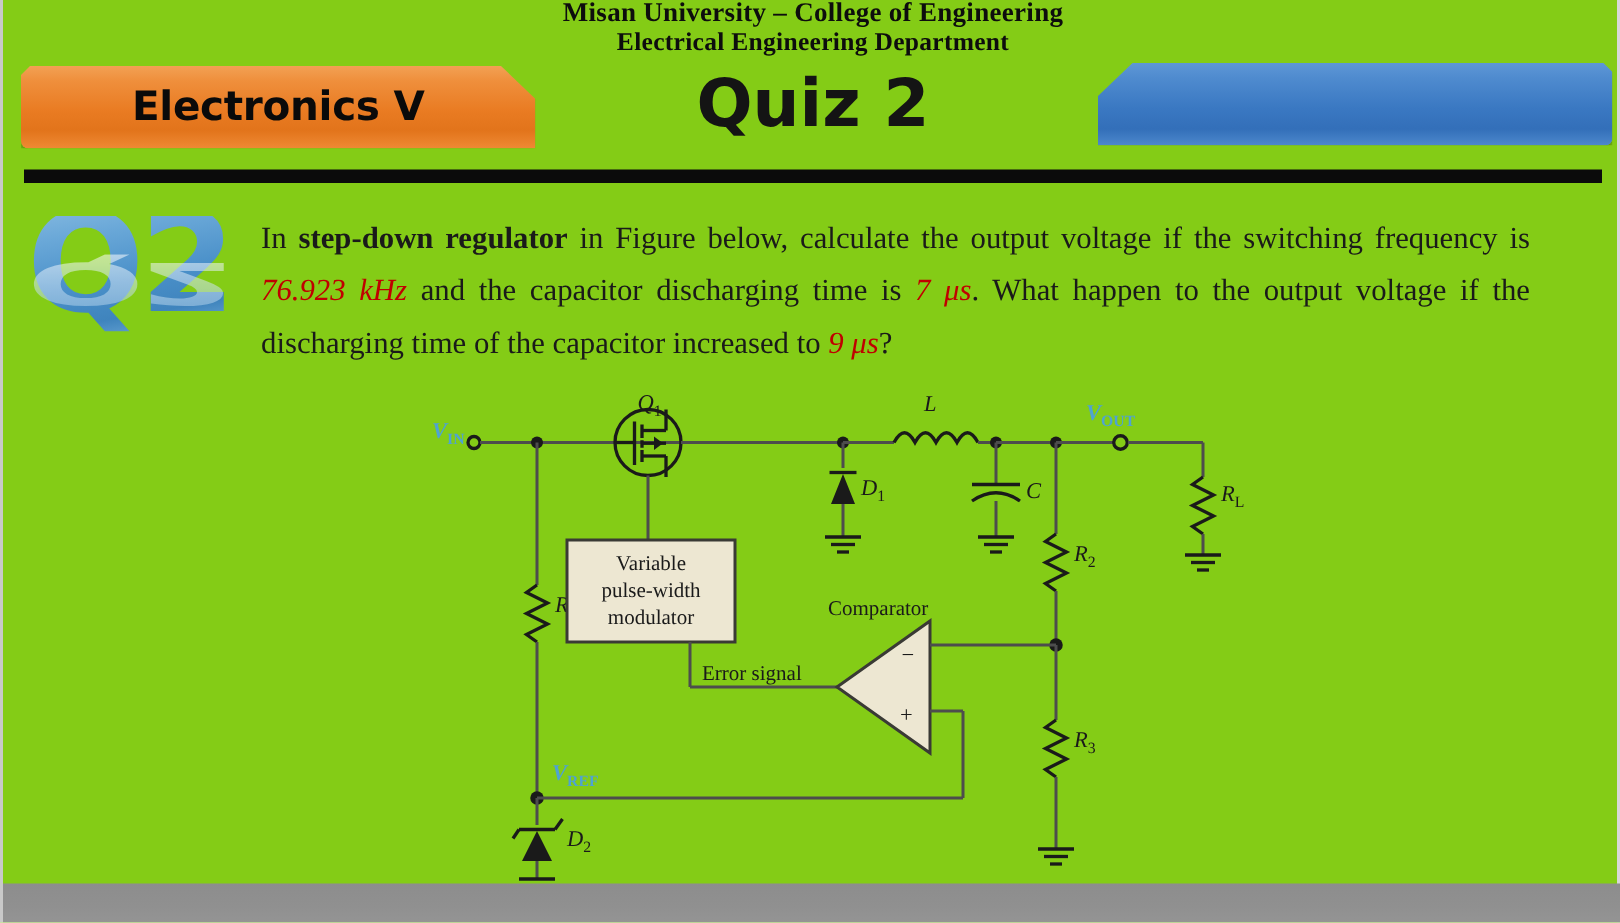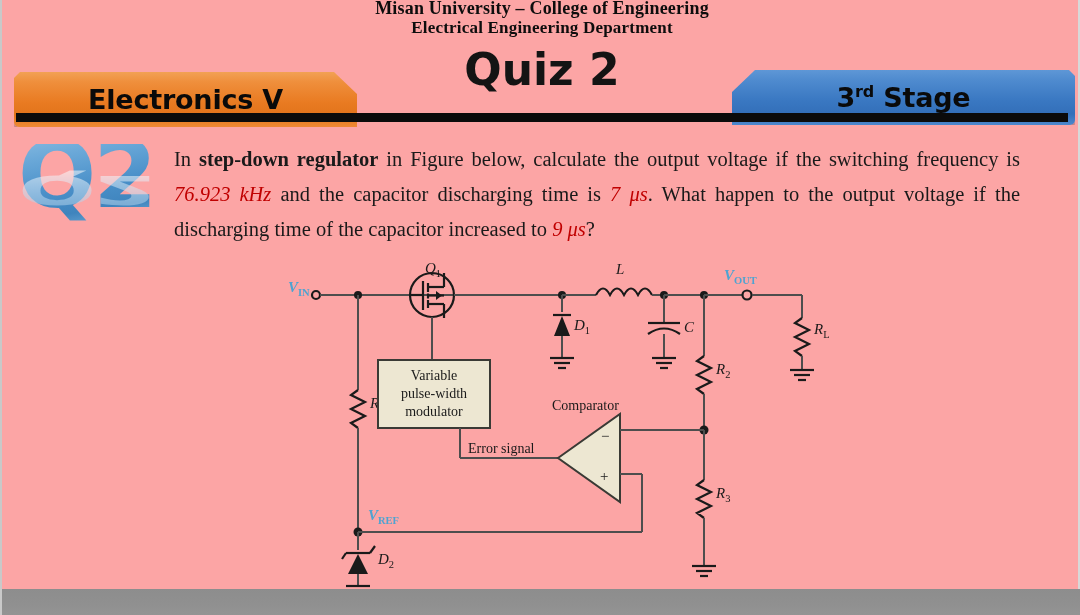--- a/index.html
+++ b/index.html
@@ -12,21 +12,21 @@
     height: 615px;
     overflow: hidden;
     font-family: "Liberation Serif", serif;
     position: relative;
   }
   .page {
     position: absolute;
     left: 0; top: 0;
     width: 1080px;
     height: 615px;
-    background: #fca5a5;
+    background: #84cc16;
     box-sizing: border-box;
     border-left: 2px solid #c9c9c9;
     border-right: 2px solid #d8d8d8;
   }
   .bottom-band {
     position: absolute;
     left: 0;
     top: 589px;
     width: 1080px;
     height: 26px;
@@ -47,21 +47,20 @@
   .inst-1 { top: -2px; font-size: 18px; }
   .inst-2 { top: 18px;  font-size: 17px; }
 
   
   .banner {
     position: absolute;
     height: 55px;
     display: flex;
     align-items: center;
     justify-content: center;
-    margin-top: 28px;
   }
   .banner-label {
     font-family: "DejaVu Sans", sans-serif;
     font-weight: bold;
     font-size: 27px;
     color: #0a0a0a;
     letter-spacing: -0.2px;
     position: relative;
     z-index: 3;
     white-space: nowrap;
@@ -201,21 +200,20 @@
 
   <div class="banner banner-orange">
     <div class="shape"></div>
     <div class="banner-label">Electronics V</div>
   </div>
 
   <div class="quiz-title">Quiz 2</div>
 
   <div class="banner banner-blue">
     <div class="shape"></div>
-    <div class="banner-label"><span>3</span><sup>rd</sup><span> Stage</span></div>
   </div>
 
   <div class="rule"></div>
 
   <div class="q2-logo">
     <div class="q2-main">Q2</div>
     <div class="q2-reflect">Q2</div>
   </div>
 
   <div class="qtext"><span>In </span><b>step-down regulator</b><span> in Figure below, calculate the output voltage if the switching frequency is </span><span class="hl">76.923 kHz</span><span> and the capacitor discharging time is </span><span class="hl">7 μs</span><span>. What happen to the output voltage if the discharging time of the capacitor increased to </span><span class="hl">9 μs</span><span>?</span></div>

